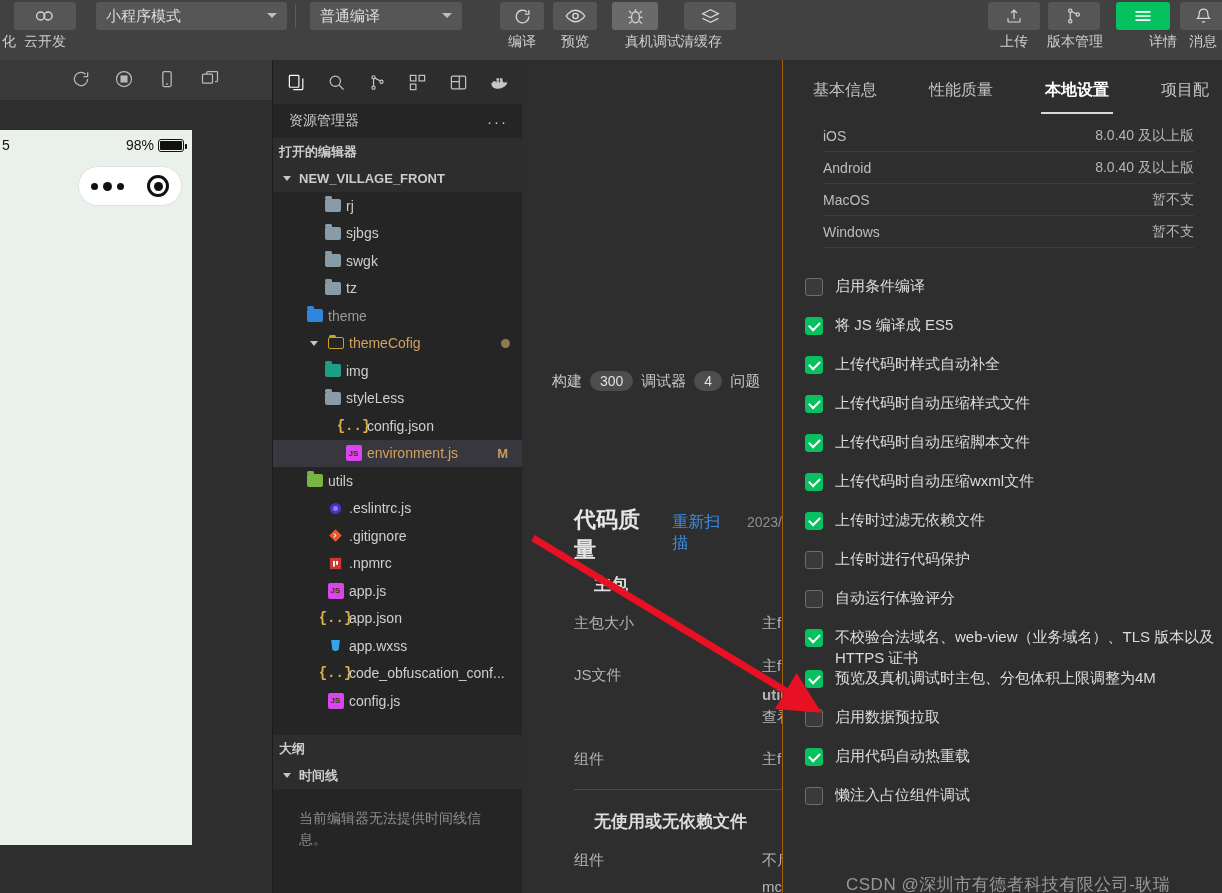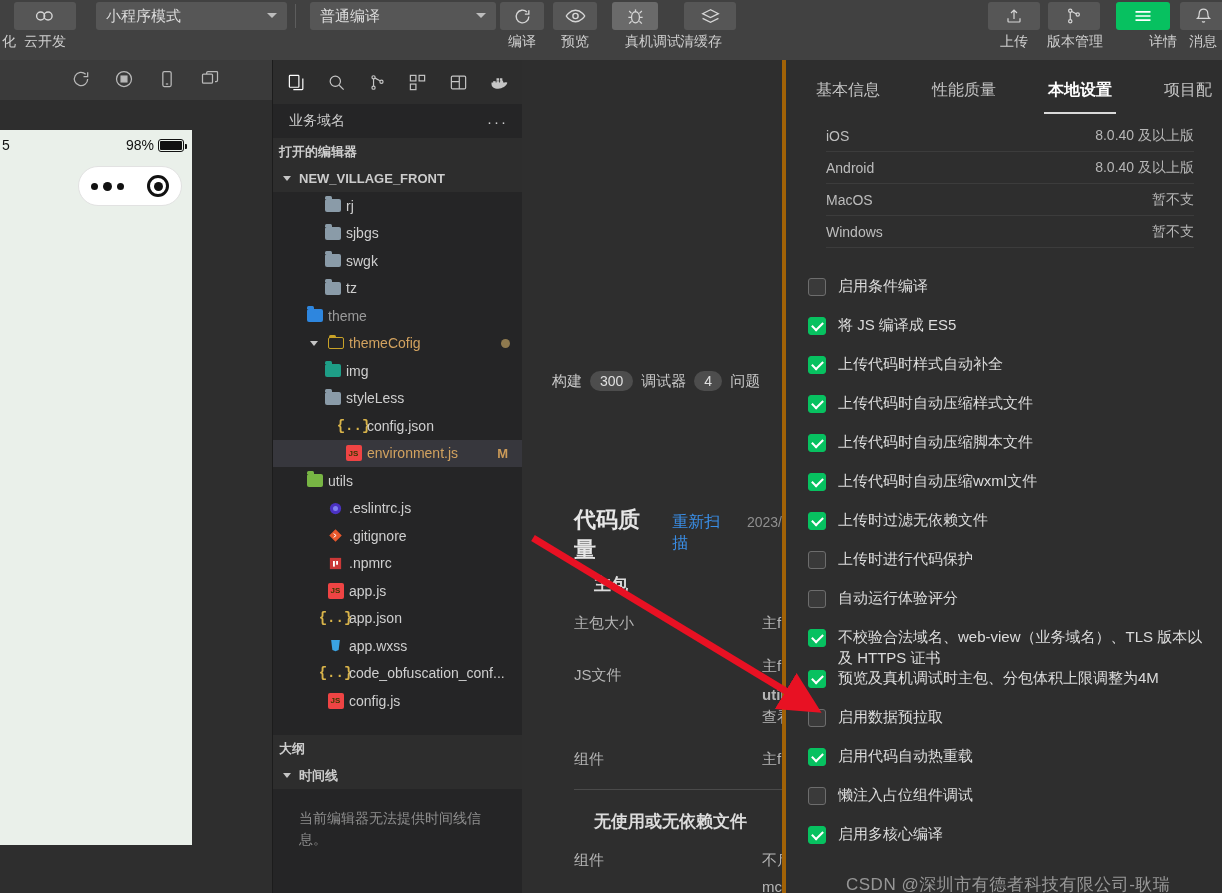--- a/index.html
+++ b/index.html
@@ -145,21 +145,21 @@
   }
   .folder.green { background:#78b544; } .folder.green::before { background:#78b544; }
   .folder.teal  { background:#1e9e87; } .folder.teal::before  { background:#1e9e87; }
   .folder.blue  { background:#2e86de; } .folder.blue::before  { background:#2e86de; }
   .folder.open {
     background: transparent; border: 1.6px solid #c9a227; border-radius: 2px;
     width: 16px; height: 12px;
   }
   .folder.open::before { background:#c9a227; }
   .jsbadge {
-    width:16px;height:16px;background:#ef4444;color:#3a3a00;border-radius:2px;
+    width:16px;height:16px;background:#d946ef;color:#3a3a00;border-radius:2px;
     font-size:8px;font-weight:bold;display:flex;align-items:center;justify-content:center;
     font-family:"Liberation Sans",sans-serif;
   }
   .brace { color:#d9b44a; font-size:14px; font-weight:bold; font-family:"Liberation Mono",monospace;}
   .timeline-empty {
     padding: 18px 26px 0 26px; color: #8d8d8d; font-size: 14px; line-height: 1.5;
   }
 
   
   .mid { position: absolute; left: 522px; top: 60px; width: 260px; height: 833px; background:#2e2e2e; }
@@ -180,21 +180,21 @@
   .lnk { color:#3a8ee6; font-size: 16px; cursor:pointer; }
   .mid-date { color:#8f8f8f; font-size: 14px; }
   .sec-h { position:absolute; left:52px; font-size:17px; color:#dcdcdc; font-weight:600;margin-left:20px;}
   .kv { position:absolute; left:52px; font-size:15px; color:#b6b6b6; }
   .kvv { position:absolute; left:240px; font-size:15px; color:#b6b6b6; white-space:nowrap;}
   .hr { position:absolute; left:52px; width:260px; height:1px; background:#4a4a4a; }
 
   
   .right {
     position:absolute; left:782px; top:60px; width:440px; height:833px;
-    background:#2e2e2e; border-left:4px solid #a16207;
+    background:#2e2e2e; border-left:1px solid #a16207;
   }
   .rtabs {
     display:flex; align-items:center; height:60px; padding-left:30px; gap:52px;
     font-size:16px; color:#c4c4c4;
   }
   .rtab.active { color:#ffffff; font-weight:bold; position:relative; }
   .rtab.active::after {
     content:""; position:absolute; left:-4px; right:-4px; bottom:-13px;
     height:2px; background:#d9d9d9;
   }
@@ -247,21 +247,21 @@
     <div class="tb-label" style="left:-6px;width:30px;">化</div>
     <div class="tb-label" style="left:14px;width:62px;">云开发</div>
 
     <div class="tb-select" style="left:96px;width:191px;">
       <span>小程序模式</span>
       <span class="caret"></span>
     </div>
 
     <div class="tb-divider" style="left:295px;"></div>
 
-    <div class="tb-select" style="left:310px;width:186px;">
+    <div class="tb-select" style="left:310px;width:152px;">
       <span>普通编译</span>
       <span class="caret"></span>
     </div>
 
     <div class="tb-btn" style="left:500px;top:2px;width:44px;height:28px;">
       <svg width="19" height="19" viewBox="0 0 24 24" fill="none" stroke="currentColor" stroke-width="1.7">
         <path d="M20 12a8 8 0 1 1-2.4-5.7"></path>
           <path d="M20 4v5h-5"></path>
       </svg>
     </div>
@@ -416,21 +416,21 @@
             <rect x="9" y="9" width="3" height="3"></rect>
             <rect x="13" y="9" width="3" height="3"></rect>
           <rect x="9" y="5.5" width="3" height="3"></rect>
             <rect x="13" y="5.5" width="3" height="3"></rect>
           <path d="M3 12c0 4 3 6 8 6s10-3 11-7c-1.5-1-3.5-.6-4.5 0-0.5-3-3-4-3-4s-1 1.5-.6 3.5H3Z"></path>
         </svg>
       </span>
     </div>
 
     <div class="exp-header">
-      <span>业务域名</span>
+      <span>资源管理器</span>
       <span class="exp-dots">···</span>
     </div>
 
     <div class="tree-section">
       <span class="tw right"></span>
       <span>打开的编辑器</span>
     </div>
     <div class="tree-section">
       <span class="tw down"></span>
       <span>NEW_VILLAGE_FRONT</span>
@@ -729,24 +729,20 @@
           <span>启用数据预拉取</span>
         </div>
         <div class="ckrow">
           <span class="ckbox on"></span>
           <span>启用代码自动热重载</span>
         </div>
         <div class="ckrow">
           <span class="ckbox"></span>
           <span>懒注入占位组件调试</span>
         </div>
-        <div class="ckrow">
-          <span class="ckbox on"></span>
-          <span>启用多核心编译</span>
-        </div>
       </div>
   </div>
 
   <svg class="arrow">
     <defs>
       <marker id="ah" markerWidth="6" markerHeight="6" refX="4.4" refY="3" orient="auto">
         <path d="M0,0 L6,3 L0,6 z" fill="#e81123"></path>
       </marker>
     </defs>
     <line id="ann-line" stroke="#e81123" stroke-width="7" marker-end="url(#ah)" x1="533" y1="538" x2="812" y2="707"></line>

